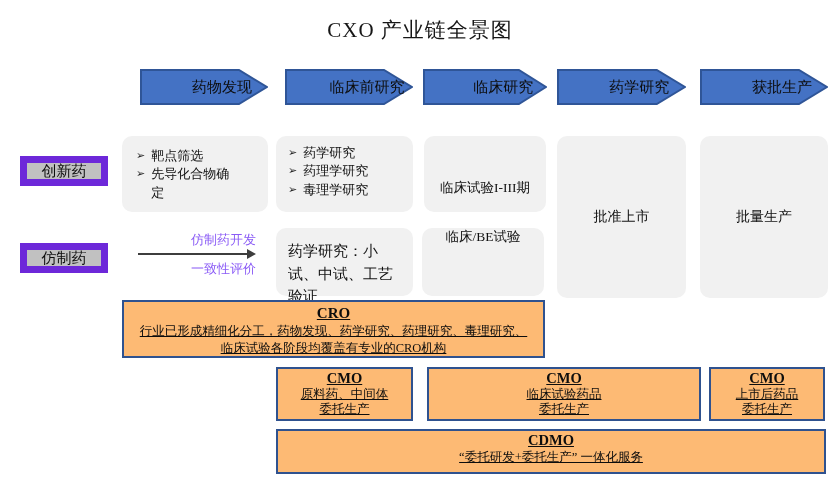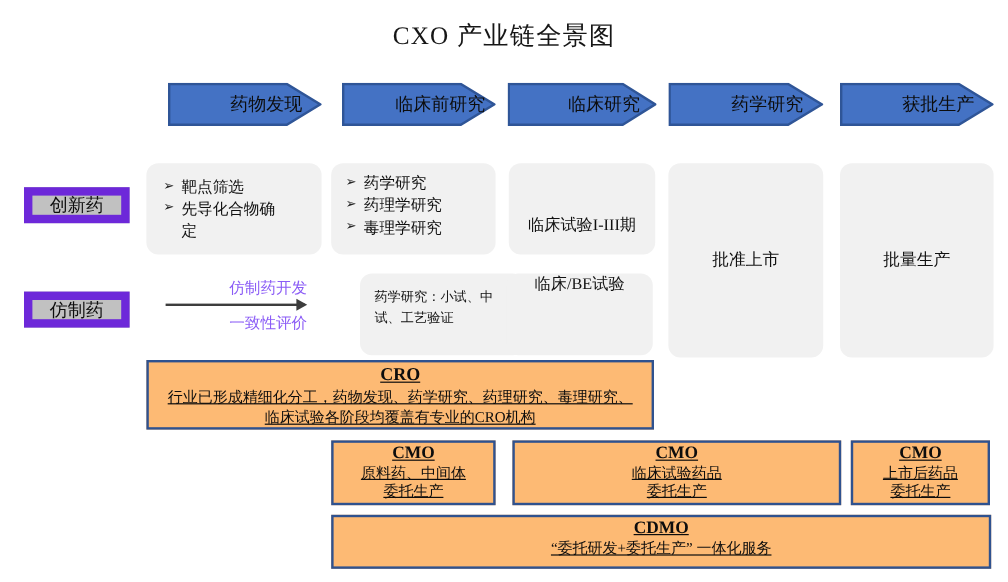--- a/index.html
+++ b/index.html
@@ -30,21 +30,21 @@
               font-size:15px; color:#0d0d0d; }
   .rl1 { top:156px; } .rl2 { top:243px; }
 
   
   .softbox { position:absolute; background:#F1F1F1; border-radius:10px; }
   .b-disc { left:122px; top:136px; width:146px; height:76px; padding:11px 6px 0 14px; }
   .b-pre  { left:276px; top:136px; width:137px; height:76px; padding:8px 6px 0 12px; }
   .b-clin { left:424px; top:136px; width:122px; height:76px; display:flex; align-items:center; justify-content:center; }
   .b-appr { left:557px; top:136px; width:129px; height:162px; display:flex; align-items:center; justify-content:center; }
   .b-prod { left:700px; top:136px; width:128px; height:162px; display:flex; align-items:center; justify-content:center; }
-  .b-pharm{ left:276px; top:228px; width:137px; height:68px; padding:12px 8px 0 12px; font-size:11px; line-height:1.5;margin-left:24px; }
+  .b-pharm{ left:276px; top:228px; width:137px; height:68px; padding:12px 8px 0 12px; font-size:15px; line-height:1.5; }
   .b-be   { left:400px; top:228px; width:122px; height:68px; display:flex; align-items:flex-start; justify-content:center;margin-left:22px; }
   .softbox ul { list-style:none; }
   .softbox li { display:flex; gap:6px; font-size:13px; line-height:1.42; }
   .softbox li .bu { font-size:11px; padding-top:1px; color:#222; }
   .softbox li .t { display:block; width:6.6em; text-align:left; }
   .ctr { font-size:13.5px; text-align:center; }
   .b-clin .ctr { width:100px;margin-top:28px; }
   .b-appr .ctr, .b-prod .ctr { font-size:14px; }
 
   

